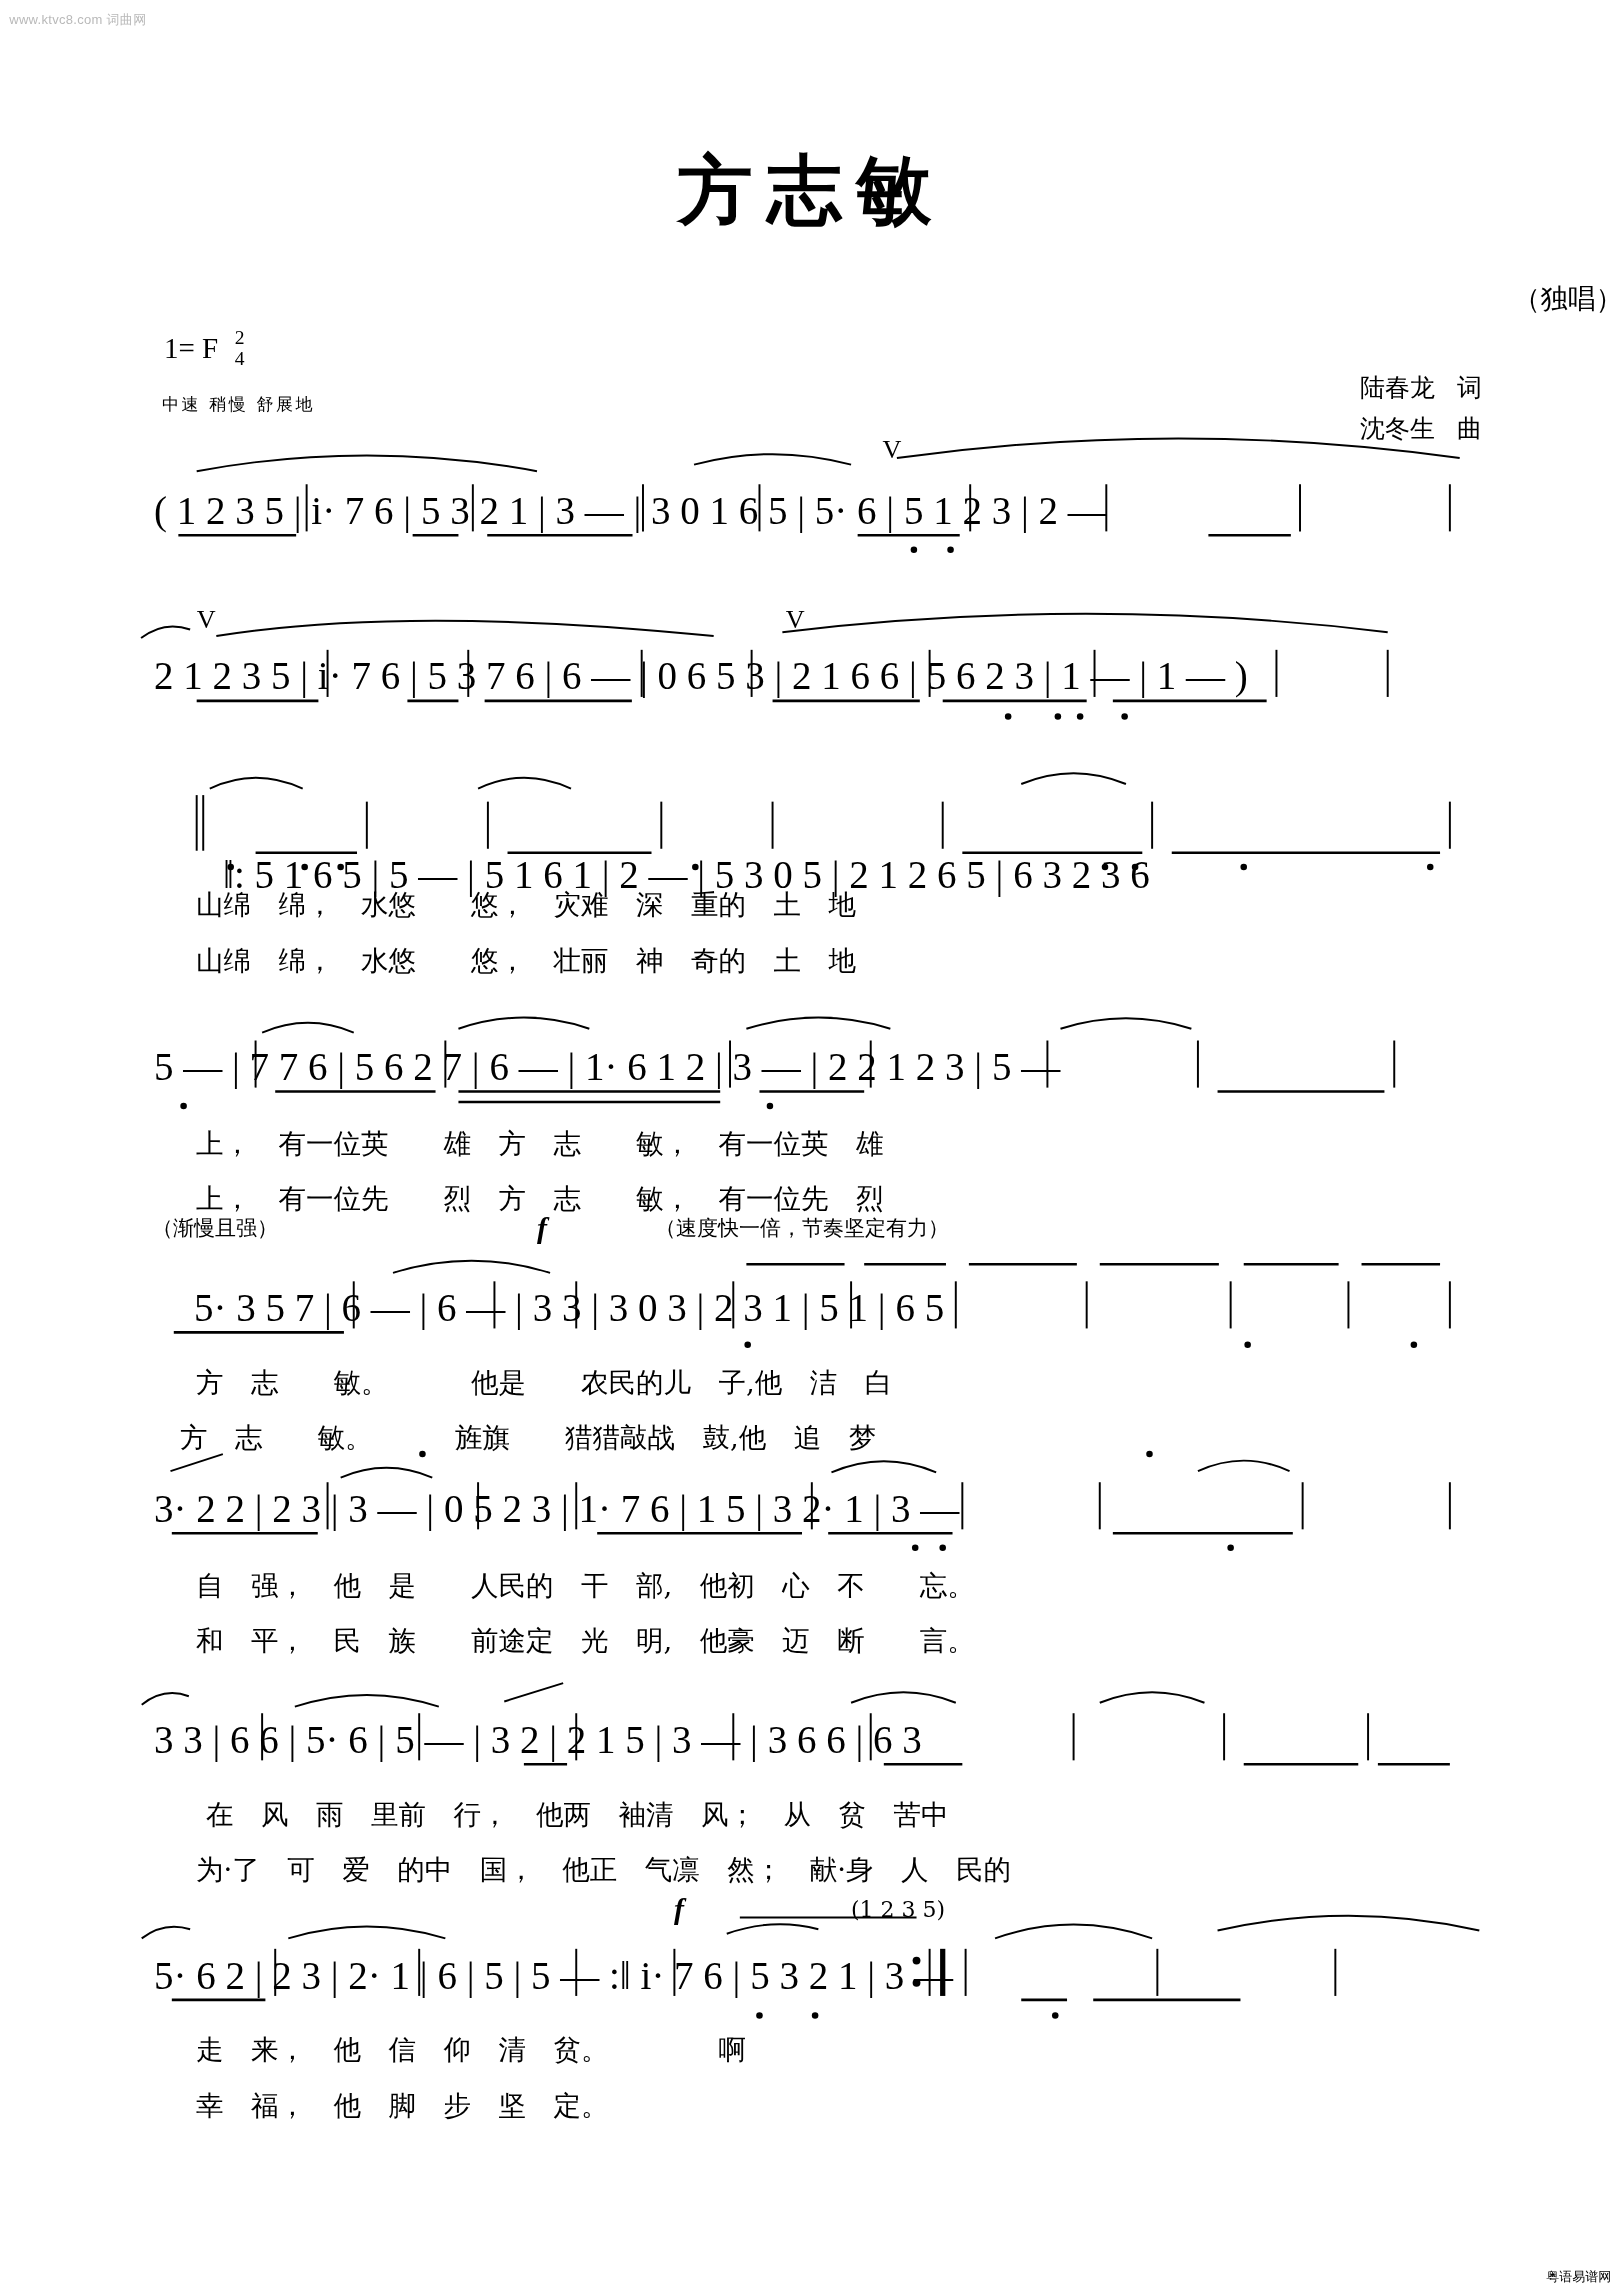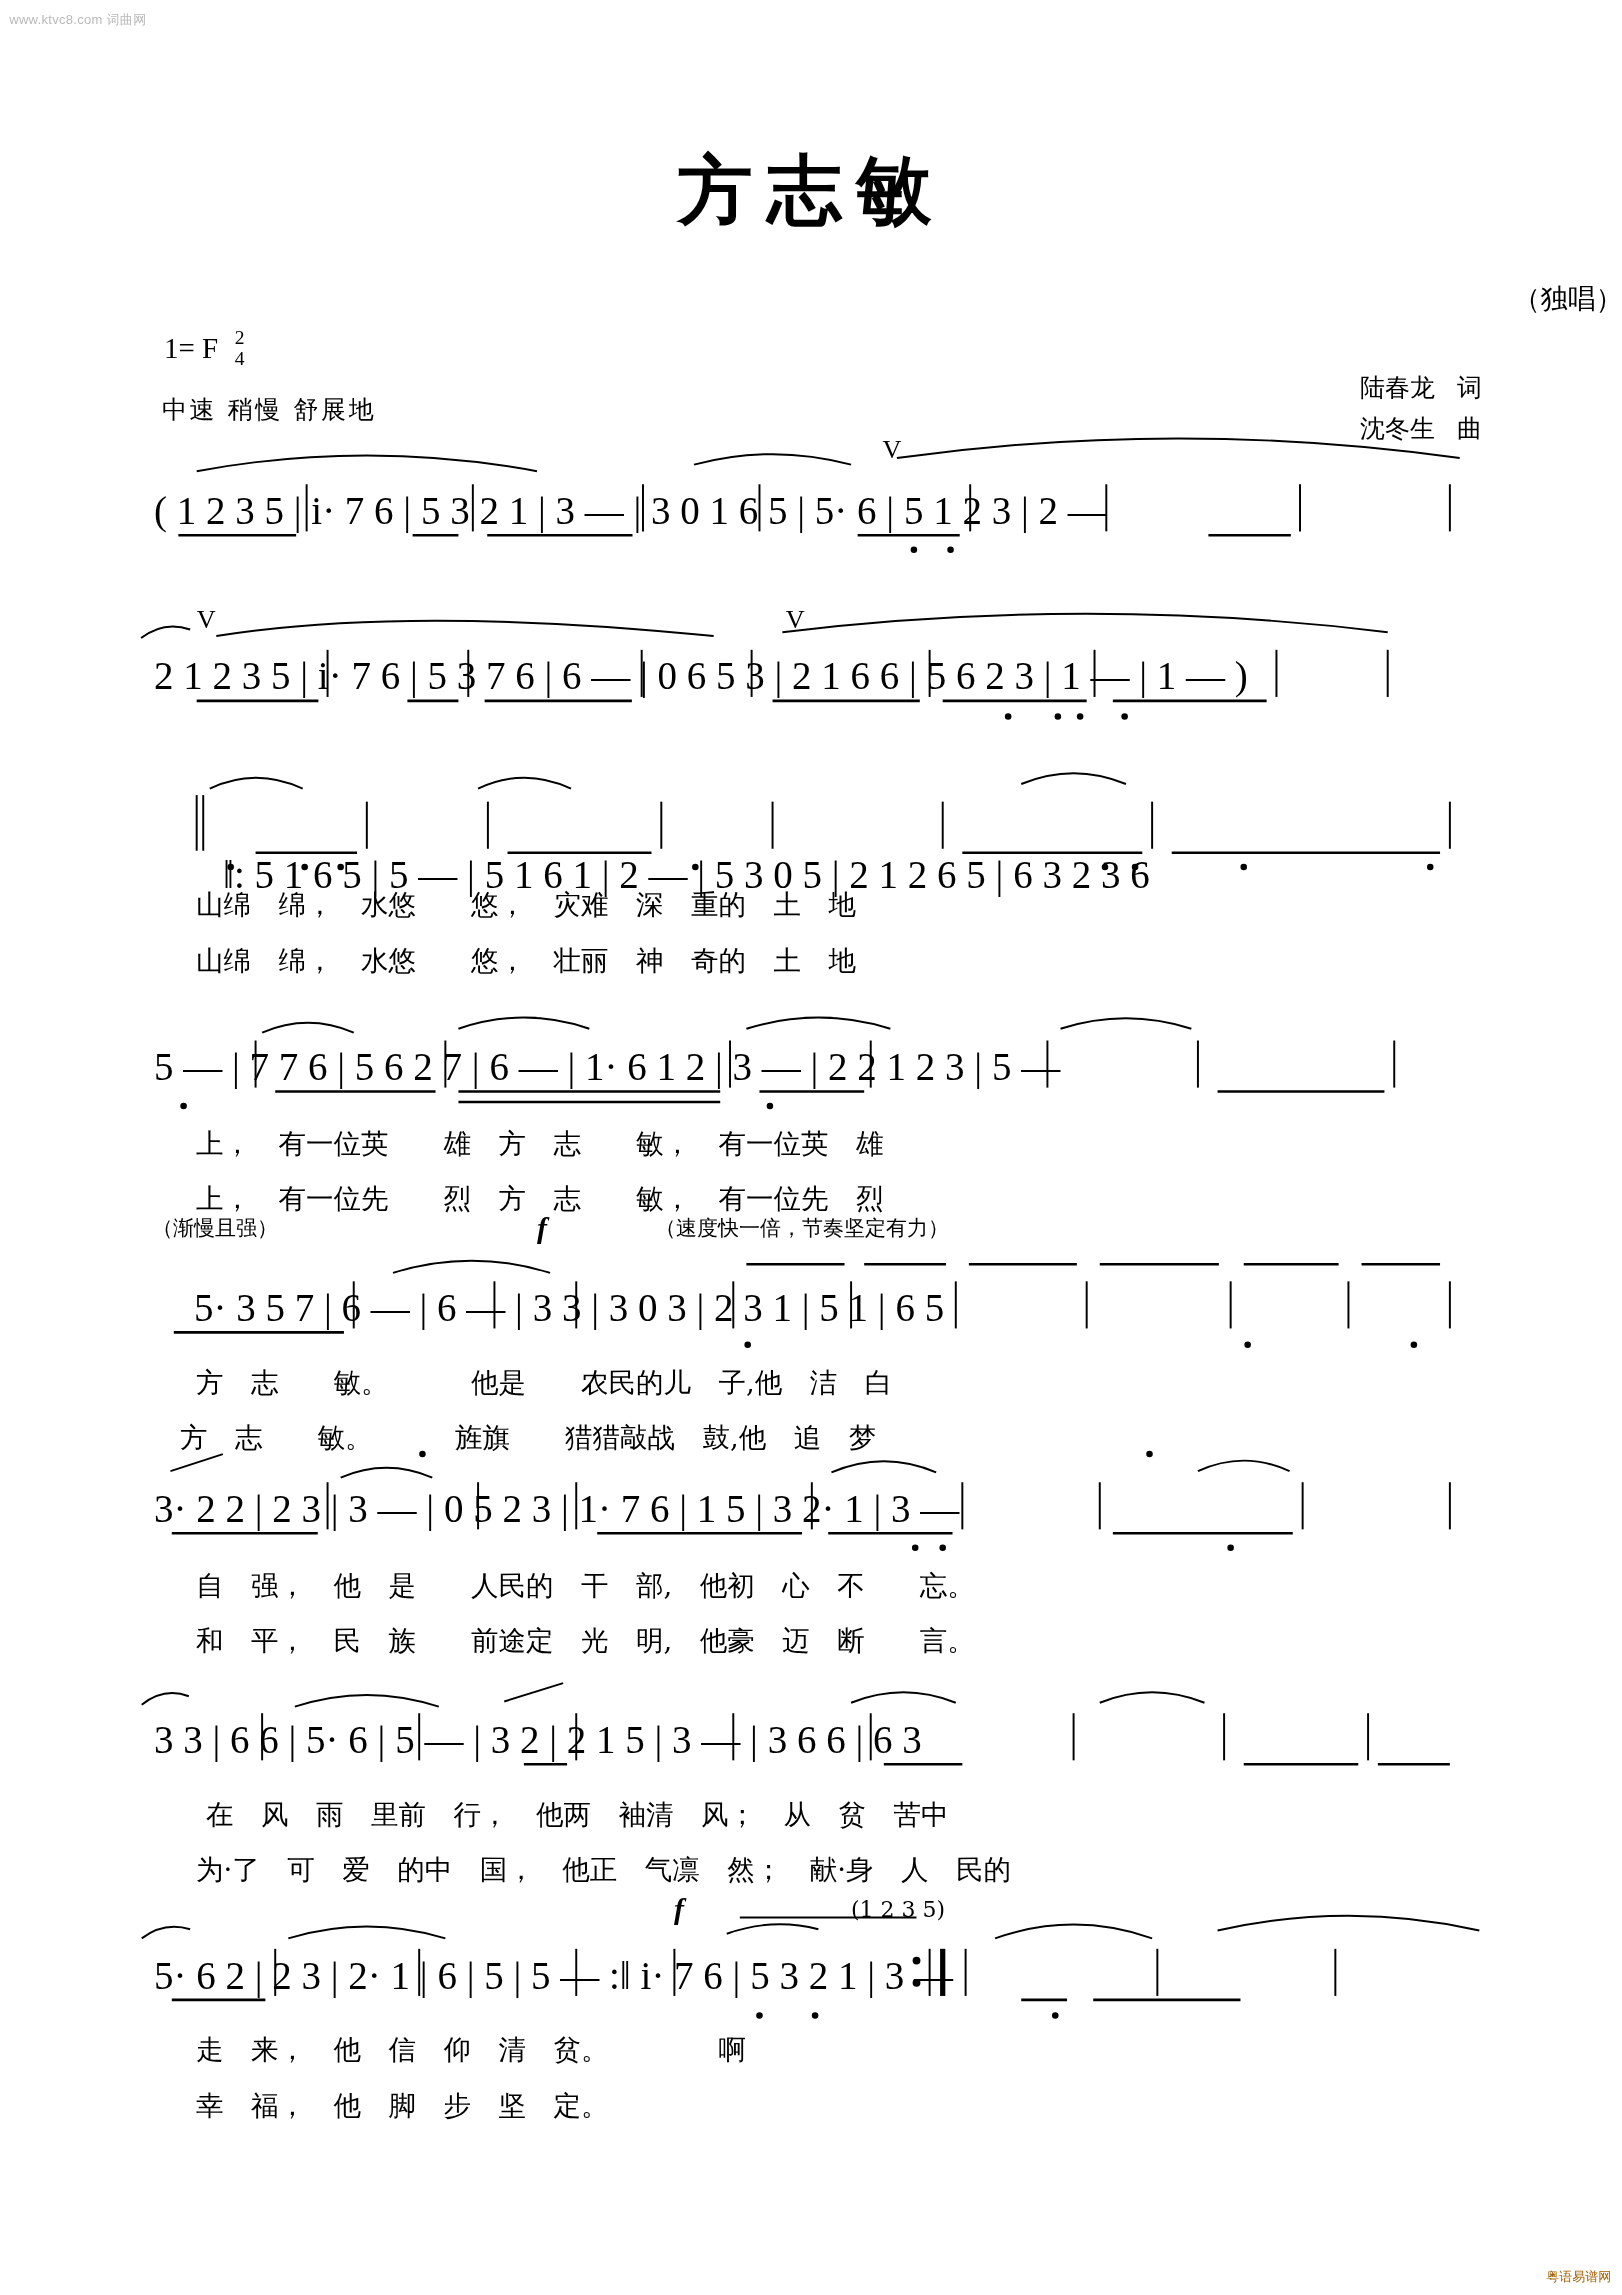--- a/index.html
+++ b/index.html
@@ -23,21 +23,21 @@
     font-size: 13px;
     color: #b9b9b9;
     font-family: "Liberation Sans", sans-serif;
     letter-spacing: 0.3px;
   }
   .watermark-right {
     position: absolute;
     right: 11.8px;
     bottom: 9.2px;
     font-size: 13px;
-    color: #a16207;
+    color: #000000;
     font-family: "Liberation Sans", sans-serif;
   }
 
   .title {
     position: absolute;
     top: 141px;
     left: 0;
     width: 100%;
     text-align: center;
     font-size: 75px;
@@ -72,21 +72,21 @@
     position: relative;
     top: -2.6px;
   }
   .key-sig .frac .num { display: block; }
   .key-sig .frac .den { display: block; }
 
   .tempo-mark {
     position: absolute;
     left: 162px;
     top: 393px;
-    font-size: 25px;
+    font-size: 17px;
     letter-spacing: 2.6px;
     font-family: "DejaVu Serif", serif;
     text-align: right;
   }
 
   .credits {
     position: absolute;
     right: 141px;
     top: 367px;
     font-size: 25px;

